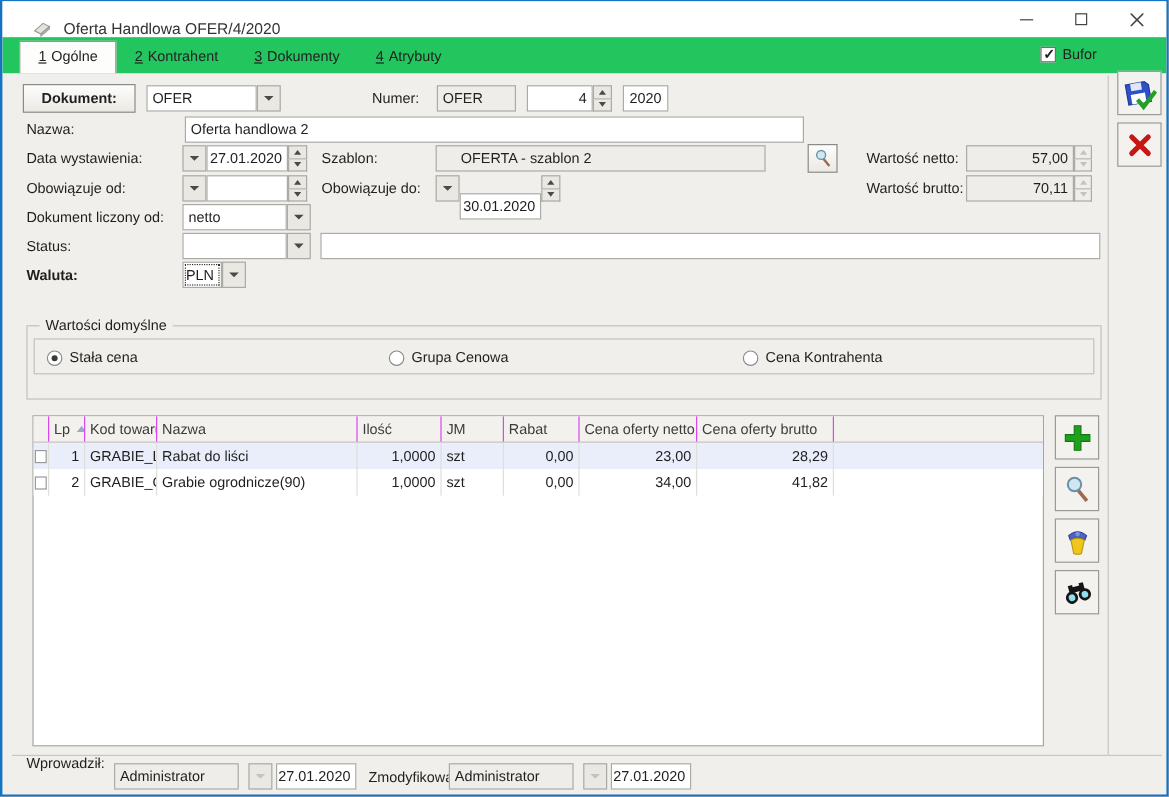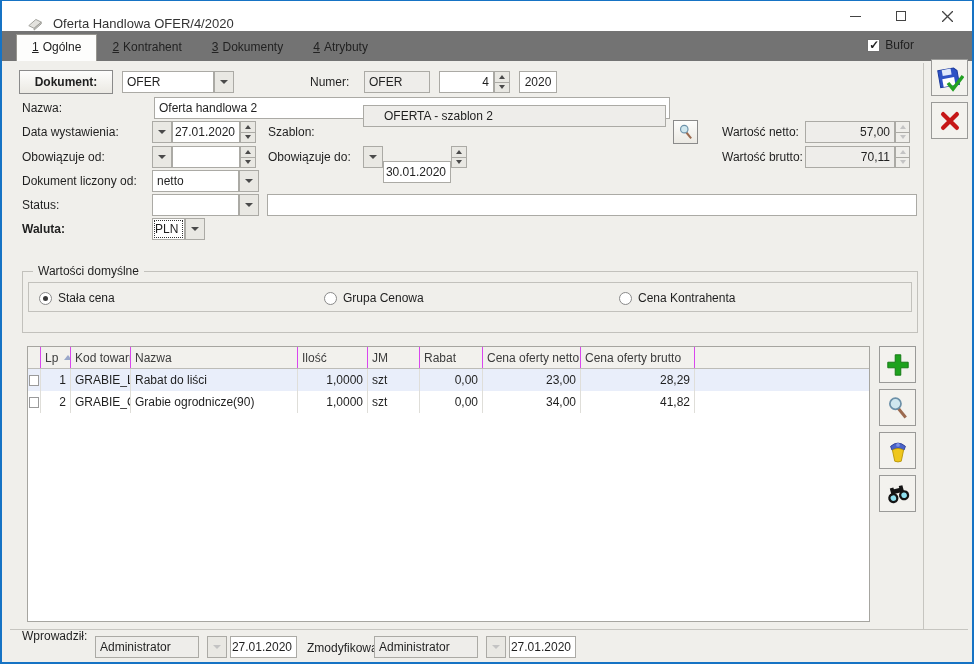--- a/index.html
+++ b/index.html
@@ -11,21 +11,21 @@
   }
   
   .titlebar { position: absolute; left: 0; right: 0; top: 0; height: 30px; background: #fff;
     display: flex; align-items: flex-end; padding-left: 24px; }
   .titlebar .title { margin-left: 9px; font-size: 13px; color: #333; }
   .win-controls { position: absolute; right: 2px; top: 0; height: 30px; display: flex; }
   .win-btn { width: 46px; height: 30px; display: flex; align-items: center; justify-content: center; cursor: default; }
   .min-line { width: 11px; height: 1px; background: #444; display: block; }
   .max-box { width: 10px; height: 10px; border: 1px solid #444; display: block; }
   
-  .tabbar { position: absolute; left: 0; right: 0; top: 30px; height: 30px; background: #737373;
+  .tabbar { position: absolute; left: 0; right: 0; top: 30px; height: 30px; background: #22c55e;
     display: flex; align-items: flex-end; padding-left: 14px; }
   .tab { padding: 5px 15px 7px; white-space: nowrap; color: #222; }
   .tab.active { border: 1px solid #979690; border-bottom: none; background: #fdfdfc; }
   .tab-num { text-decoration: underline; margin-right: 4px; }
   .bufor { position: absolute; right: 58px; top: 37px; display: flex; align-items: center; gap: 5px; }
   
   .lbl { position: absolute; white-space: nowrap; color: #1f1f1f; }
   .b { font-weight: bold; }
   .field { position: absolute; height: 22px; background: #fff; border: 1px solid #abaaa5;
     display: flex; align-items: center; padding: 0 4px; white-space: nowrap; overflow: hidden; }
@@ -148,21 +148,21 @@
   <div class="spin" style="left:238px;top:120px;">
       <span class="s">
         <span class="tri-us"></span>
       </span>
       <span class="s">
         <span class="tri-ds"></span>
       </span>
     </div>
 
   <span class="lbl" style="left:266px;top:124px;">Szablon:</span>
-  <div class="field ro" style="left:361px;top:104px;width:303px;padding-left:20px;">OFERTA - szablon 2</div>
+  <div class="field ro" style="left:361px;top:120px;width:275px;padding-left:20px;">OFERTA - szablon 2</div>
   <div class="push-btn" style="left:671px;top:119px;width:25px;height:24px;">
     <svg width="16" height="16" viewBox="0 0 28 28">
       <line x1="14" y1="14" x2="23" y2="25" stroke="#9b6a4f" stroke-width="3.5"></line>
       <circle cx="11" cy="9" r="6.5" fill="#cfe7ef" stroke="#6b90a8" stroke-width="2"></circle>
     </svg>
   </div>
   <span class="lbl" style="left:720px;top:124px;">Wartość netto:</span>
   <div class="field ro right" style="left:803px;top:120px;width:90px;">57,00</div>
   <div class="spin dis" style="left:893px;top:120px;width:15px;">
       <span class="s">

